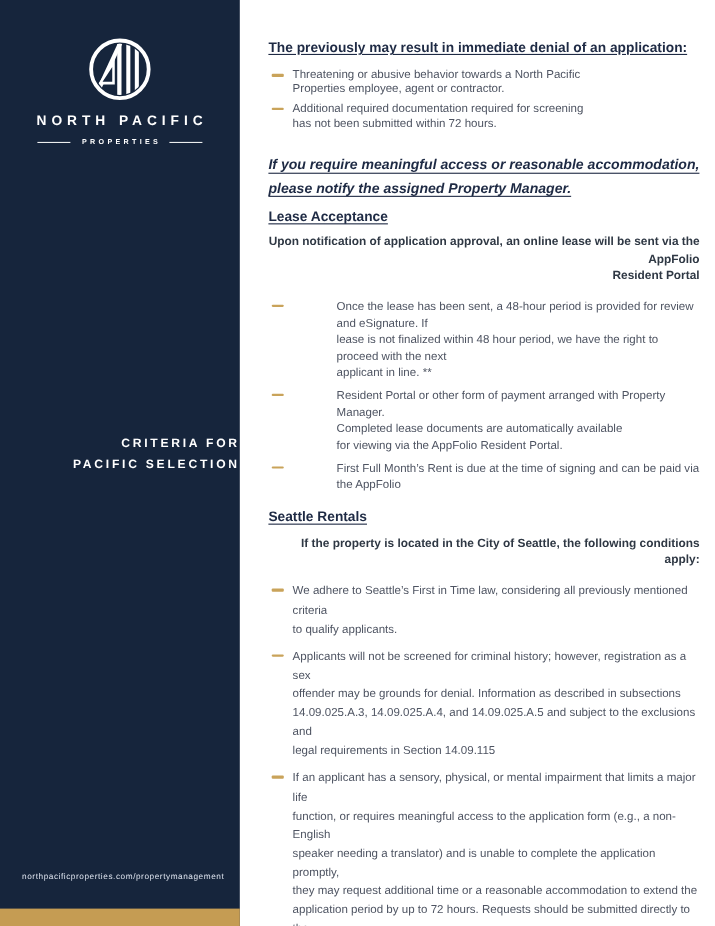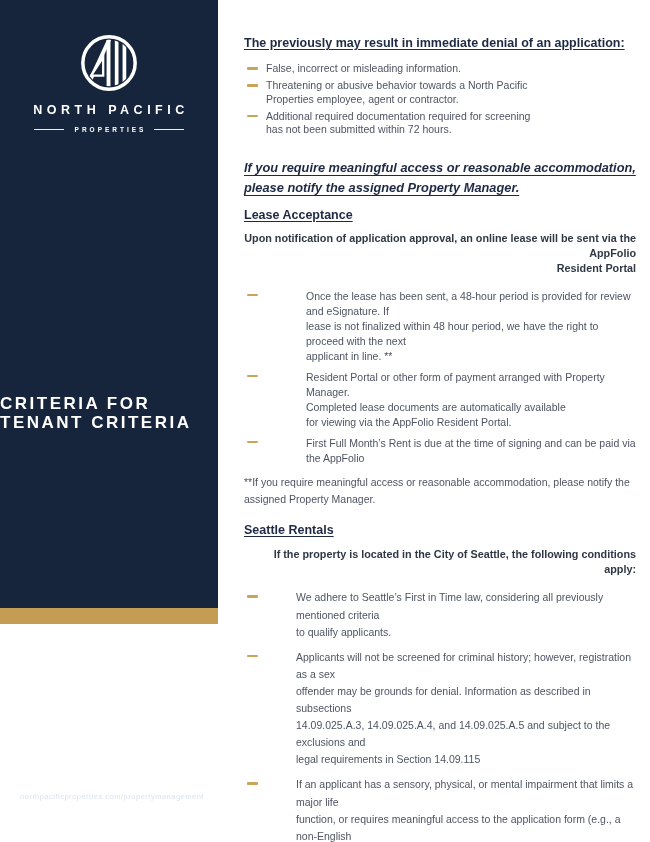--- a/index.html
+++ b/index.html
@@ -1,47 +1,47 @@
 <!DOCTYPE html>
 <html style="--navy: #16253C; --gold: #C59C53; --dash: #C9A35A; --heading: #1E2A44; --body: #4E5462;"><head>
 <meta charset="utf-8">
 <style>
   html,body{margin:0;padding:0;background:#fff;}
   body{font-family:"Liberation Sans",sans-serif;-webkit-font-smoothing:antialiased;}
   .page{position:relative;width:650px;height:842px;background:#ffffff;overflow:hidden;}
 
   
-  .sidebar{position:absolute;left:0;top:0;width:218px;height:624px;background:var(--navy,#16253C);}
+  .sidebar{position:absolute;left:0;top:0;width:218px;height:842px;background:var(--navy,#16253C);}
   .brand-block{position:absolute;top:32px;left:0;width:100%;text-align:center;}
   .logo-wrap{display:flex;justify-content:center;}
   .brand-name{margin-top:9px;color:#ffffff;font-size:12.5px;font-weight:bold;letter-spacing:4.5px;padding-left:4px;}
   .brand-sub-row{display:flex;align-items:center;justify-content:center;gap:8px;margin-top:9px;}
   .rule{width:30px;height:1.5px;background:#ffffff;opacity:.92;}
   .brand-sub{color:#ffffff;font-size:6.5px;font-weight:bold;letter-spacing:3px;padding-left:3px;}
-  .doc-title{position:absolute;top:394px;left:0;width:100%;text-align:left;color:#ffffff;
-             font-weight:bold;font-size:17px;letter-spacing:2.5px;line-height:19px;}
+  .doc-title{position:absolute;top:394px;left:0;width:100%;text-align:right;color:#ffffff;
+             font-weight:bold;font-size:11px;letter-spacing:2.5px;line-height:19px;}
   .side-url{position:absolute;top:792px;left:3px;width:100%;text-align:center;color:#dde3ee;
             font-size:7.5px;letter-spacing:.5px;}
   .gold-bar{position:absolute;bottom:0;left:0;width:218px;height:16px;background:var(--gold,#C59C53);}
 
   
   .content{position:absolute;left:244px;top:30px;width:392px;color:var(--body,#4E5462);font-size:10.5px;}
   .h{color:var(--heading,#1E2A44);font-weight:bold;font-size:12.5px;
      text-decoration:underline;text-underline-offset:2px;}
   .h-top{margin:6px 0 12px;}
   .h-mid{margin:0 0 9px;}
   .h-seattle{margin:14px 0 10px;}
 
   .bullet{display:flex;margin-bottom:4px;}
   .dash{flex:0 0 11px;height:2.5px;background:var(--dash,#C9A35A);margin:5px 8px 0 3px;border-radius:1px;}
   .btext{white-space:pre-line;line-height:1.27;}
 
   .sec-lease .btext{line-height:1.43;}
   .sec-lease .bullet{margin-bottom:6px;gap:40px;}
-  .sec-seattle .btext{line-height:1.63;margin-left:30px;}
+  .sec-seattle .btext{line-height:1.63;}
   .sec-seattle .bullet{margin-bottom:8px;}
   .sec-seattle .dash{margin-top:6px;}
 
   .note{font-style:italic;font-weight:bold;color:var(--heading,#1E2A44);font-size:12.8px;line-height:1.6;
         text-decoration:underline;text-underline-offset:2.5px;white-space:pre-line;margin:21px 0 9px;}
   .intro{font-weight:bold;color:#2F3844;white-space:pre-line;line-height:1.43;font-size:10.8px;margin:0 0 12px;text-align:right;}
   .footnote{white-space:pre-line;line-height:1.65;margin:8px 0 4px;}
 </style>
 </head>
 <body>
@@ -71,35 +71,31 @@
       <div class="brand-name">NORTH PACIFIC</div>
       <div class="brand-sub-row">
         <span class="rule"></span>
         <span class="brand-sub">PROPERTIES</span>
         <span class="rule"></span>
       </div>
     </div>
 
     <div class="doc-title">
       <div>CRITERIA FOR</div>
-      <div>TENANT CRITERIA</div>
+      <div>PACIFIC SELECTION</div>
     </div>
 
     <div class="side-url">northpacificproperties.com/propertymanagement</div>
     <div class="gold-bar"></div>
   </aside>
 
   <main class="content">
 
     <section class="sec-denial">
       <div class="h h-top">The previously may result in immediate denial of an application:</div>
-      <div class="bullet">
-        <span class="dash"></span>
-        <span class="btext">False, incorrect or misleading information.</span>
-      </div>
       <div class="bullet">
         <span class="dash"></span>
         <span class="btext">Threatening or abusive behavior towards a North Pacific
 Properties employee, agent or contractor.</span>
       </div>
       <div class="bullet">
         <span class="dash"></span>
         <span class="btext">Additional required documentation required for screening
 has not been submitted within 72 hours.</span>
       </div>
@@ -121,22 +117,20 @@
       <div class="bullet">
         <span class="dash"></span>
         <span class="btext">Resident Portal or other form of payment arranged with Property Manager.
 Completed lease documents are automatically available
 for viewing via the AppFolio Resident Portal.</span>
       </div>
       <div class="bullet">
         <span class="dash"></span>
         <span class="btext">First Full Month’s Rent is due at the time of signing and can be paid via the AppFolio</span>
       </div>
-      <div class="footnote">**If you require meaningful access or reasonable accommodation, please notify the
-assigned Property Manager.</div>
     </section>
 
     <section class="sec-seattle">
       <div class="h h-seattle">Seattle Rentals</div>
       <div class="intro">If the property is located in the City of Seattle, the following conditions apply:</div>
       <div class="bullet">
         <span class="dash"></span>
         <span class="btext">We adhere to Seattle’s First in Time law, considering all previously mentioned criteria
 to qualify applicants.</span>
       </div>

